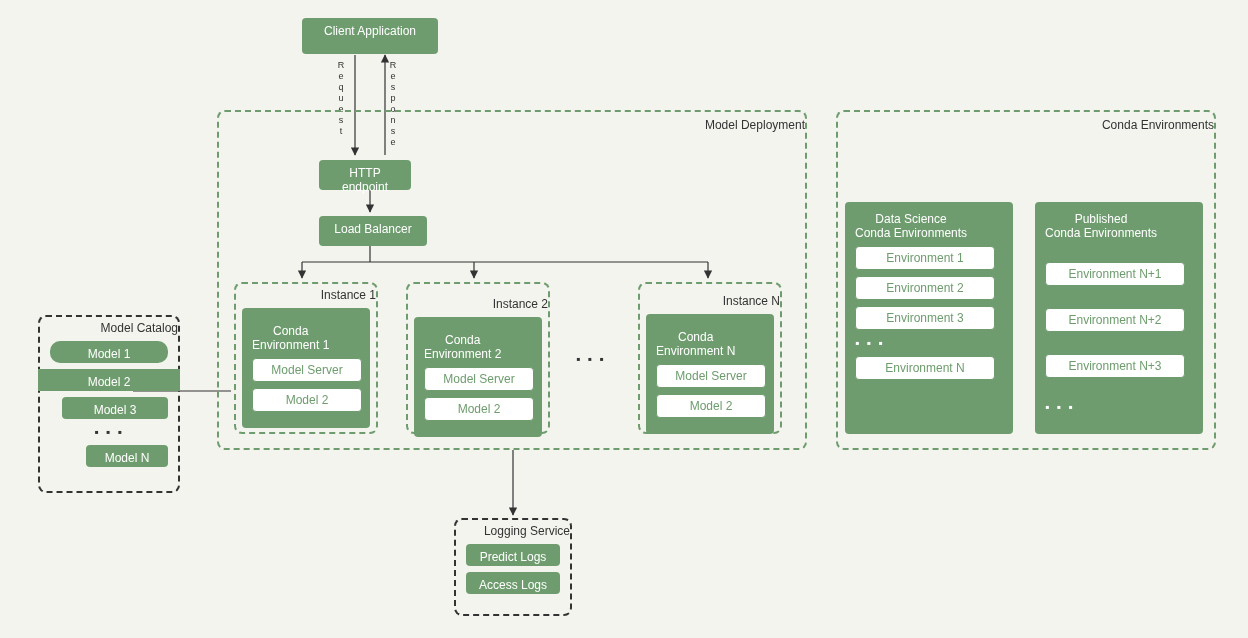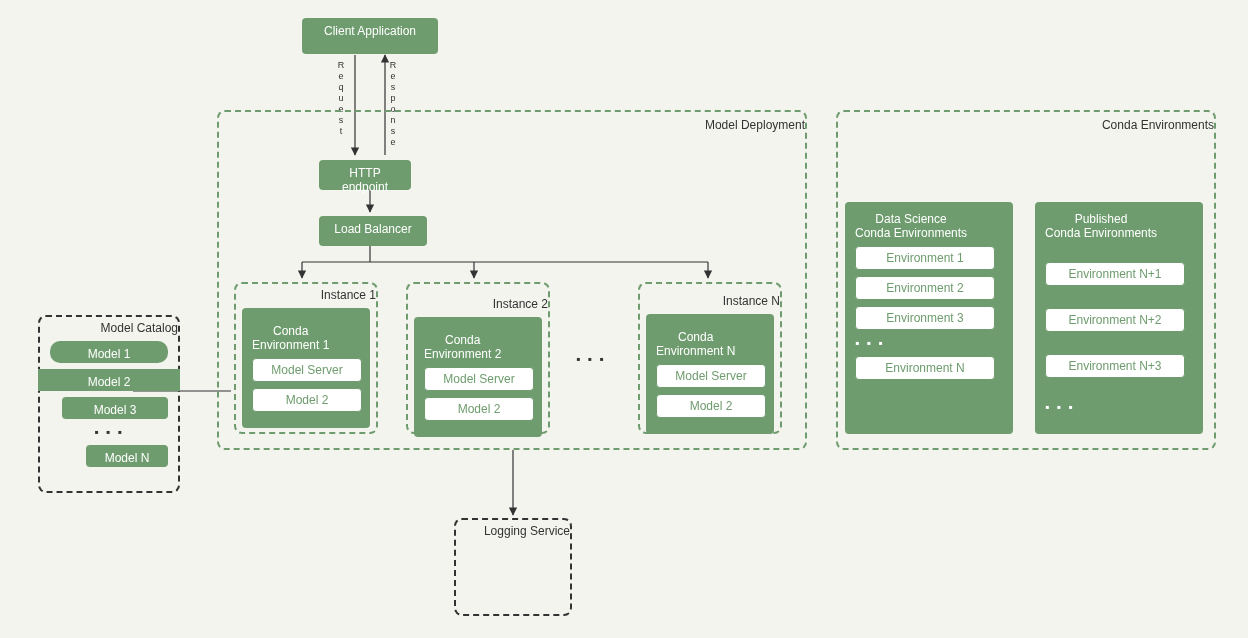--- a/index.html
+++ b/index.html
@@ -160,20 +160,28 @@
       </div>
     <div class="dots" style="text-align:center;">▪ ▪ ▪</div>
     <div class="green-box" style="height:22px;margin-left:36px;">
         <span>Model N</span>
       </div>
   </div>
 </div>
 
 <div class="dashed-dark abs" style="left:454px; top:518px; width:118px; height:98px;">
   <div class="section-title" style="margin-top:4px;">Logging Service</div>
+  <div style="display:flex; flex-direction:column; gap:6px; padding:6px 10px;">
+    <div class="green-box" style="height:22px;">
+        <span>Predict Logs</span>
+      </div>
+    <div class="green-box" style="height:22px;">
+        <span>Access Logs</span>
+      </div>
+  </div>
 </div>
 
 <div class="dashed-green abs" style="left:836px; top:110px; width:380px; height:340px;">
   <div class="section-title abs" style="left:0; right:0; top:6px;">Conda Environments</div>
 
   <div class="green-box abs" style="left:7px; top:90px; width:168px; height:232px; flex-direction:column; gap:6px; justify-content:flex-start; padding-top:10px; white-space:pre-line;">
     <span>Data Science
 Conda Environments</span>
     <div class="light-box" style="width:140px;"><span>Environment 1</span></div>
     <div class="light-box" style="width:140px;"><span>Environment 2</span></div>

